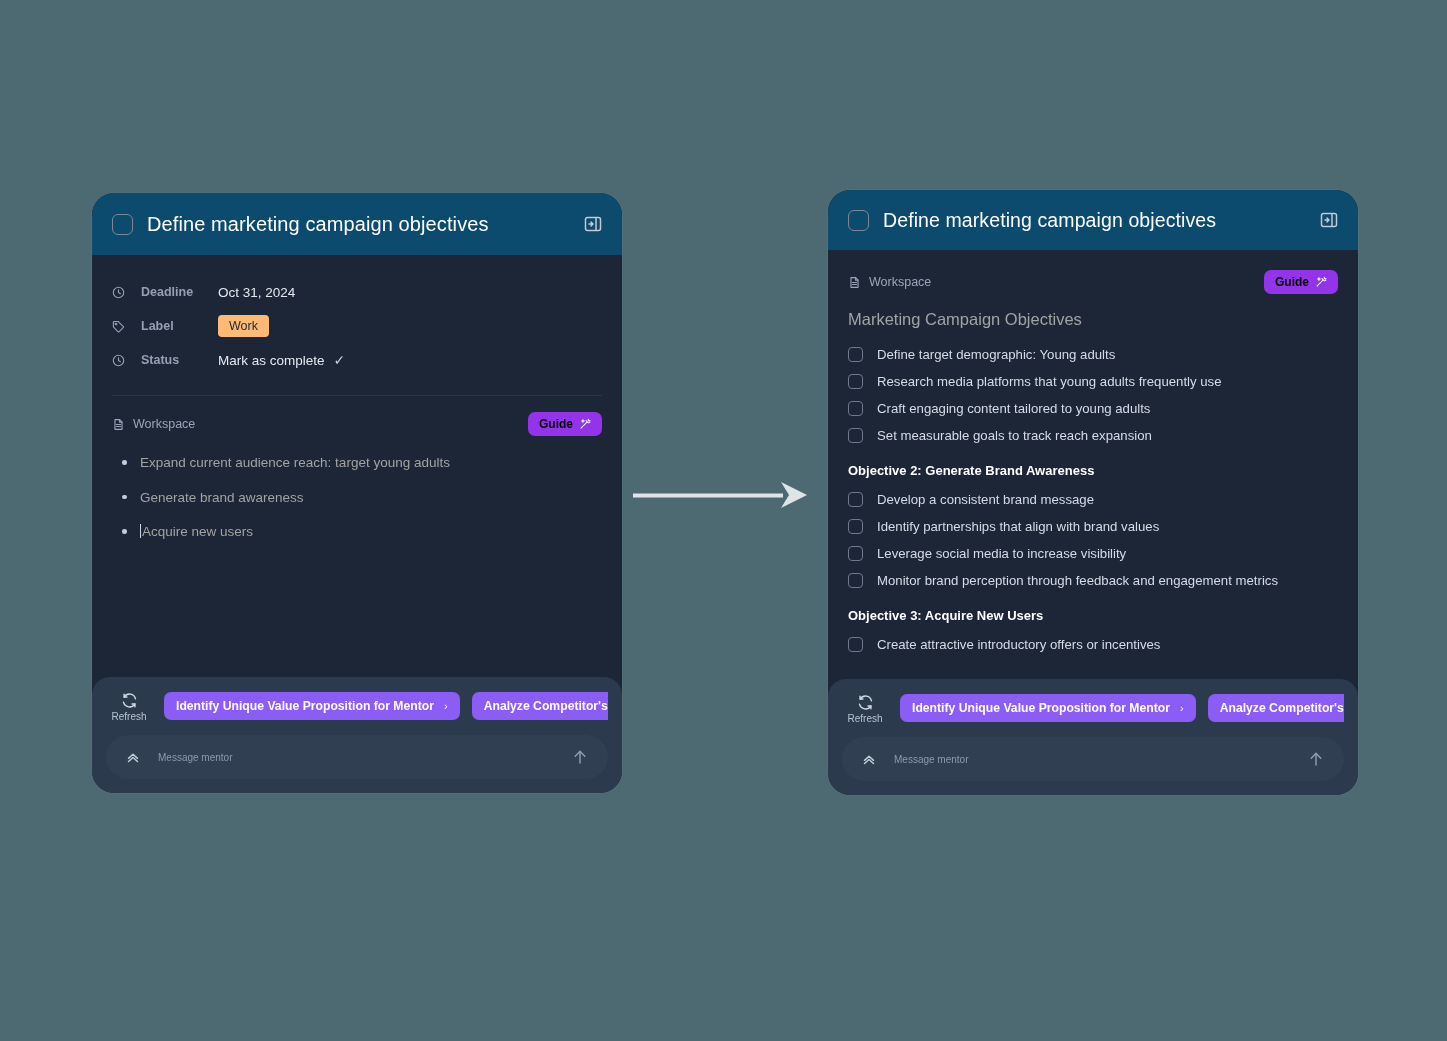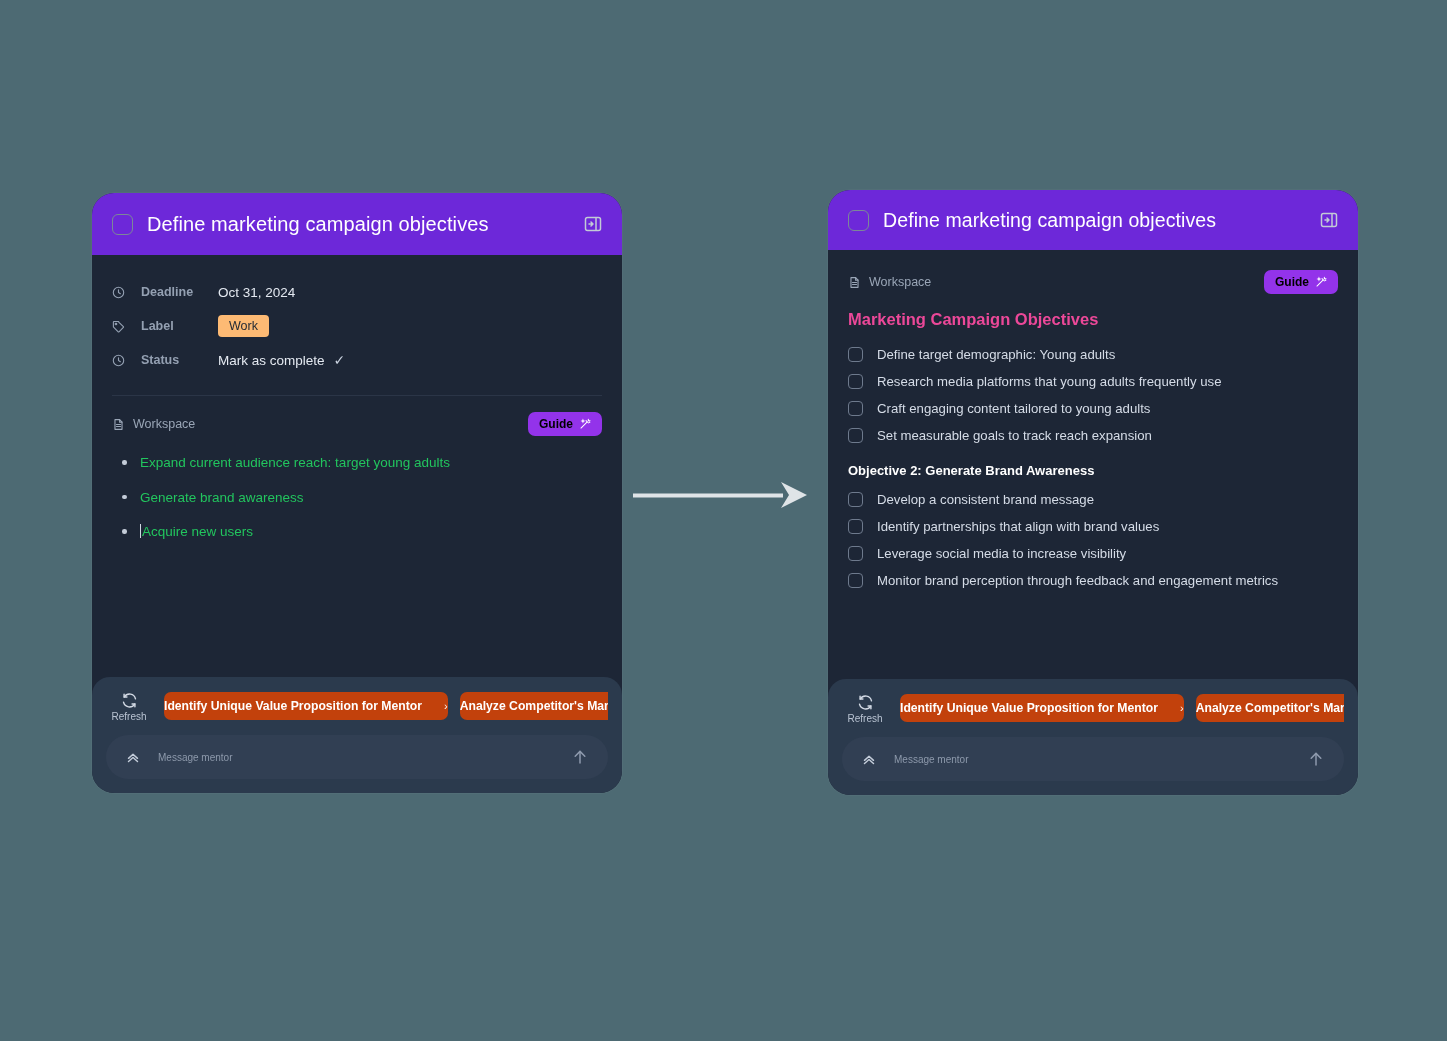--- a/index.html
+++ b/index.html
@@ -26,21 +26,21 @@
   .card--left  { left: 92px;  top: 193px; width: 530px; height: 600px; }
   .card--right { left: 828px; top: 190px; width: 530px; height: 605px; }
 
   
   .card-header {
     display: flex;
     align-items: center;
     gap: 14px;
     padding: 0 18px 0 20px;
     height: 62px;
-    background: #6d28d9;
+    background: #0c4a6e;
     flex: 0 0 auto;
   }
   .card--right .card-header { height: 60px; }
 
   .hdr-checkbox {
     width: 21px; height: 21px;
     border: 1.6px solid #7c8798;
     border-radius: 6px;
     flex: 0 0 auto;
     background: transparent;
@@ -140,21 +140,21 @@
 
   
   .doc-body {
     flex: 1 1 auto;
     padding: 18px 20px 0 24px;
     overflow: hidden;
   }
   .bullets { list-style: none; }
   .bullets li {
     position: relative;
-    color: #22c55e;
+    color: #a3a3a3;
     font-size: 13.5px;
     padding: 0 0 0 24px;
     margin-bottom: 17px;
     line-height: 1.3;
   }
   .bullets li::before {
     content: "";
     position: absolute;
     left: 6px; top: 6px;
     width: 4.5px; height: 4.5px;
@@ -170,23 +170,23 @@
     margin-right: 1px;
   }
 
   
   .obj-body {
     flex: 1 1 auto;
     padding: 12px 20px 0 20px;
     overflow: hidden;
   }
   .obj-doc-title {
-    color: #ec4899;
+    color: #a3a3a3;
     font-size: 16.5px;
-    font-weight: 700;
+    font-weight: 400;
     margin: 4px 0 12px 0;
   }
   .obj-group-title {
     color: #ffffff;
     font-size: 13px;
     font-weight: 700;
     margin: 14px 0 8px 0;
   }
   .obj-group:first-child .obj-group-title { margin-top: 0; }
   .obj-item {
@@ -239,26 +239,26 @@
   }
   .refresh-btn svg { display: block; }
   .refresh-label {
     color: #b9c3d2;
     font-size: 10px;
     line-height: 1;
   }
   .chip {
     display: inline-flex;
     align-items: center;
-    gap: 22px;
-    background: #c2410c;
+    gap: 10px;
+    background: #8b5cf6;
     color: #ffffff;
     font-size: 12.2px;
     font-weight: 700;
-    padding: 7px 0;
+    padding: 7px 12px;
     border-radius: 7px;
     white-space: nowrap;
     flex: 0 0 auto;
     border: none;
     cursor: pointer;
   }
   .chip .chev { font-size: 11px; opacity: .95; font-weight: 400; }
 
   .msg-bar {
     margin-top: 10px;
@@ -500,20 +500,27 @@
       <div class="obj-item">
         <span class="obj-check"></span>
         <span class="obj-text">Leverage social media to increase visibility</span>
       </div>
       <div class="obj-item">
         <span class="obj-check"></span>
         <span class="obj-text">Monitor brand perception through feedback and engagement metrics</span>
       </div>
     </div>
 
+    <div class="obj-group">
+      <div class="obj-group-title">Objective 3: Acquire New Users</div>
+      <div class="obj-item">
+        <span class="obj-check"></span>
+        <span class="obj-text">Create attractive introductory offers or incentives</span>
+      </div>
+    </div>
   </div>
 
   <div class="composer">
     <div class="sugg-row">
       <button class="refresh-btn">
         <span>
           <svg width="19" height="19" viewBox="0 0 20 20" fill="none" stroke="#d3dae5" stroke-width="1.5" stroke-linecap="round">
             <path d="M16.3 8.2A6.4 6.4 0 0 0 4.6 6.3"></path>
               <path d="M3.7 11.8a6.4 6.4 0 0 0 11.7 1.9"></path>
             <path d="M4.3 3.3v3h3M15.7 16.7v-3h-3"></path>

